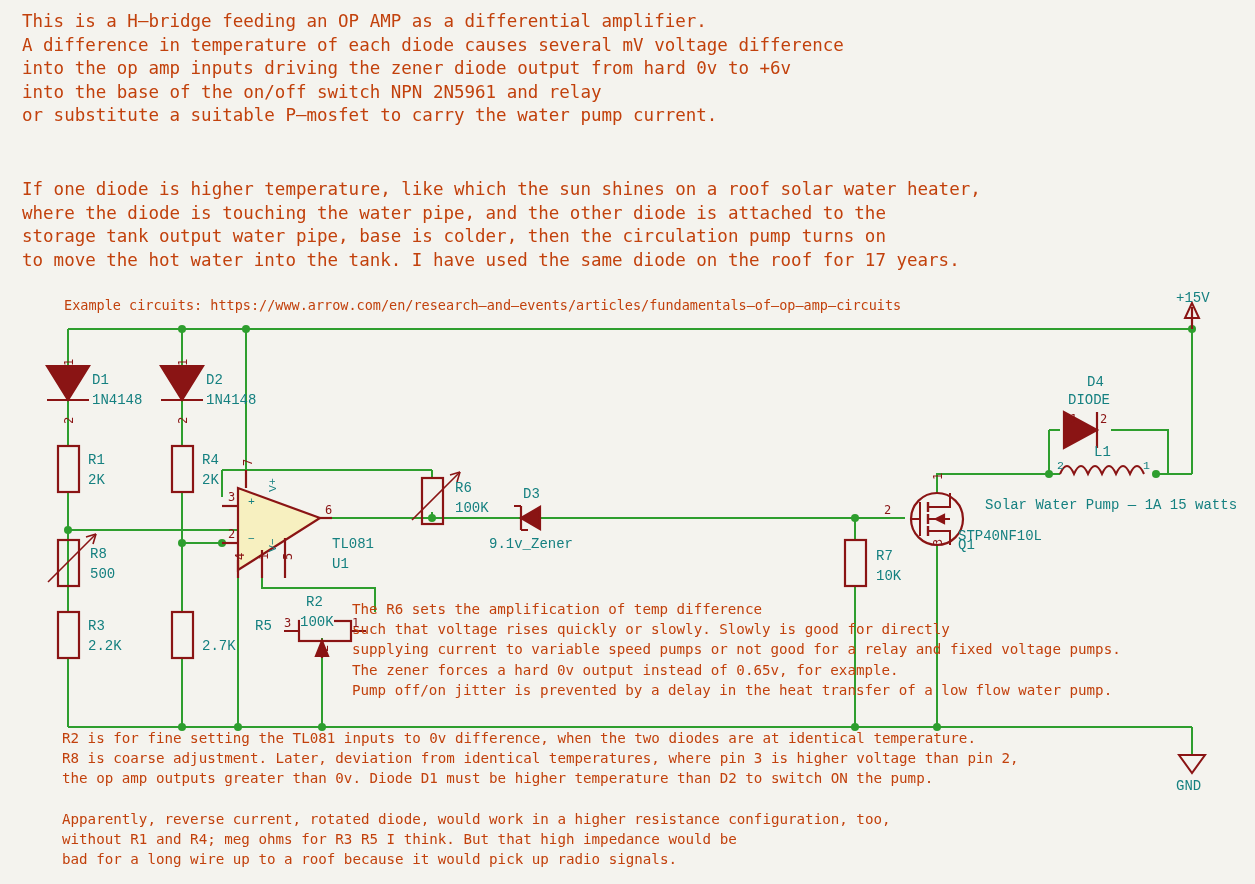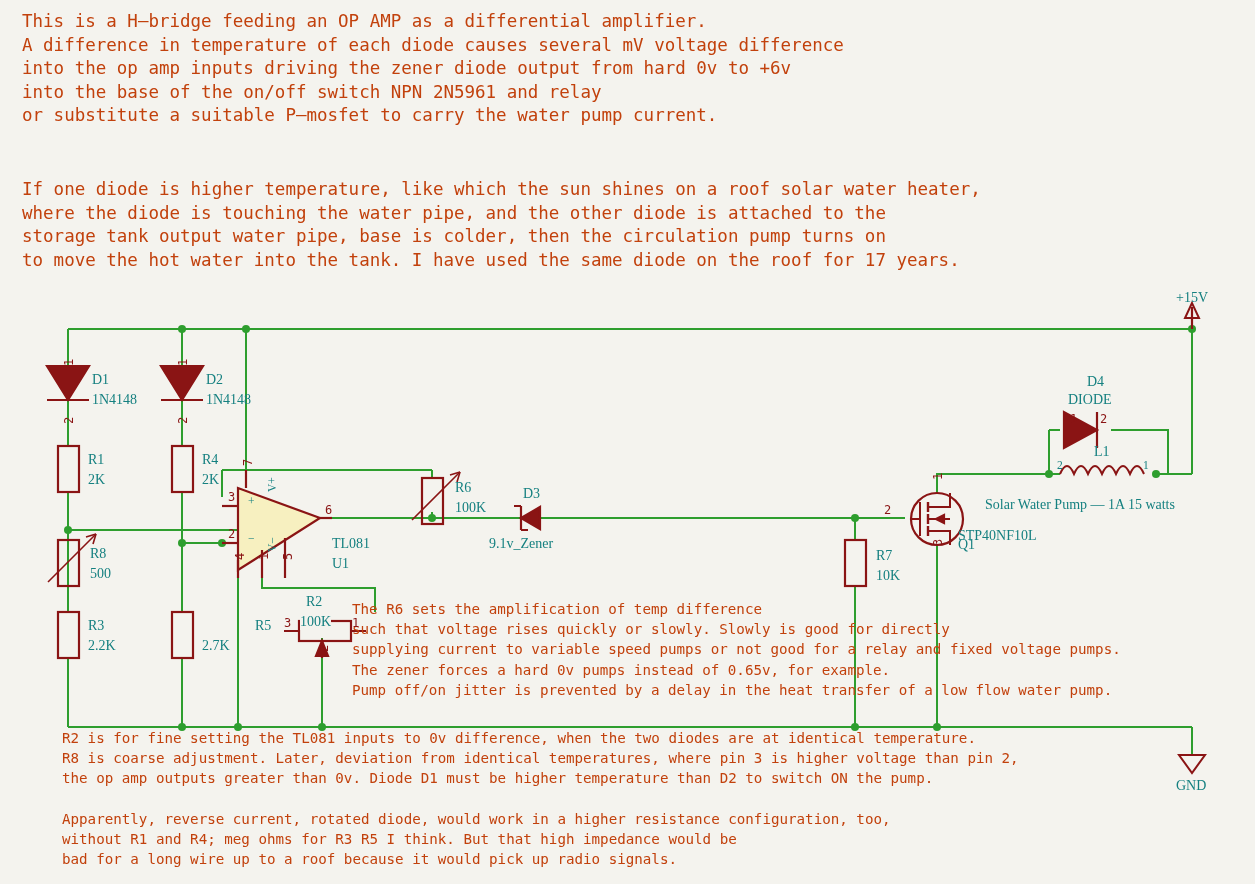--- a/index.html
+++ b/index.html
@@ -19,21 +19,21 @@
     white-space:pre;
     letter-spacing:0px;
   }
   .note-big{font-size:17.5px;line-height:23.5px;}
   .note-mid{font-size:15px;line-height:21px;}
   .note-sm{font-size:14.2px;line-height:20.2px;}
   .note-url{font-size:13.5px;}
   .lbl{
     position:absolute;
     color:#158080;
-    font-family:Liberation Serif, serif;
+    font-family:Liberation Mono, monospace;
     font-size:14px;
     white-space:pre;
   }
   .lbl-sm{font-size:11.5px;}
   .pin{
     position:absolute;
     color:#8a1414;
     font-family:"DejaVu Sans Mono","Liberation Mono",monospace;
     font-size:12px;
     white-space:pre;
@@ -189,26 +189,27 @@
 <span>A difference in temperature of each diode causes several mV voltage difference</span>
 <span>into the op amp inputs driving the zener diode output from hard 0v to +6v</span>
 <span>into the base of the on/off switch NPN 2N5961 and relay</span>
 <span>or substitute a suitable P—mosfet to carry the water pump current.</span></div>
 
   <div class="note note-big" style="left:22px;top:178px;"><span>If one diode is higher temperature, like which the sun shines on a roof solar water heater,</span>
 <span>where the diode is touching the water pipe, and the other diode is attached to the</span>
 <span>storage tank output water pipe, base is colder, then the circulation pump turns on</span>
 <span>to move the hot water into the tank. I have used the same diode on the roof for 17 years.</span></div>
 
+  <div class="note note-url" style="left:64px;top:297px;">Example circuits: https://www.arrow.com/en/research—and—events/articles/fundamentals—of—op—amp—circuits</div>
 
 
   <div class="note note-sm" style="left:352px;top:599px;"><span>The R6 sets the amplification of temp difference</span>
 <span>such that voltage rises quickly or slowly. Slowly is good for directly</span>
 <span>supplying current to variable speed pumps or not good for a relay and fixed voltage pumps.</span>
-<span>The zener forces a hard 0v pumps instead of 0.65v, for example.</span>
+<span>The zener forces a hard 0v output instead of 0.65v, for example.</span>
 <span>Pump off/on jitter is prevented by a delay in the heat transfer of a low flow water pump.</span></div>
 
   <div class="note note-sm" style="left:62px;top:728px;"><span>R2 is for fine setting the TL081 inputs to 0v difference, when the two diodes are at identical temperature.</span>
 <span>R8 is coarse adjustment. Later, deviation from identical temperatures, where pin 3 is higher voltage than pin 2,</span>
 <span>the op amp outputs greater than 0v. Diode D1 must be higher temperature than D2 to switch ON the pump.</span></div>
 
   <div class="note note-sm" style="left:62px;top:809px;"><span>Apparently, reverse current, rotated diode, would work in a higher resistance configuration, too,</span>
 <span>without R1 and R4; meg ohms for R3 R5 I think. But that high impedance would be</span>
 <span>bad for a long wire up to a roof because it would pick up radio signals.</span></div>
 

